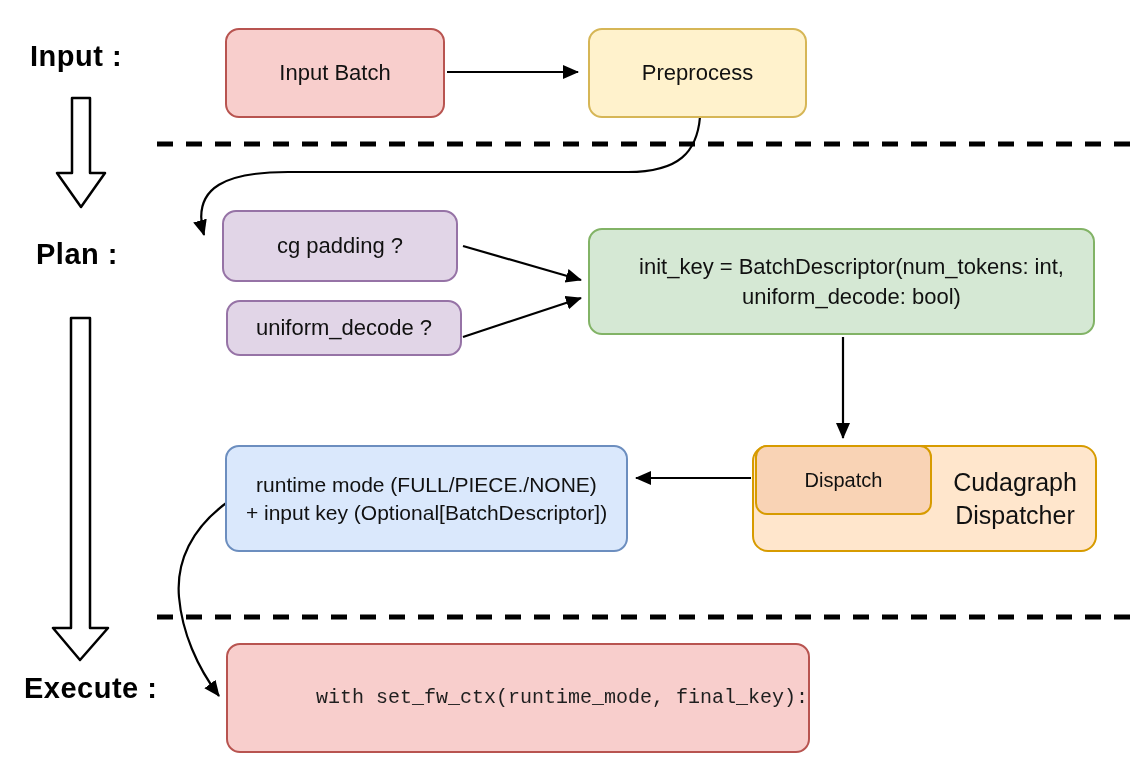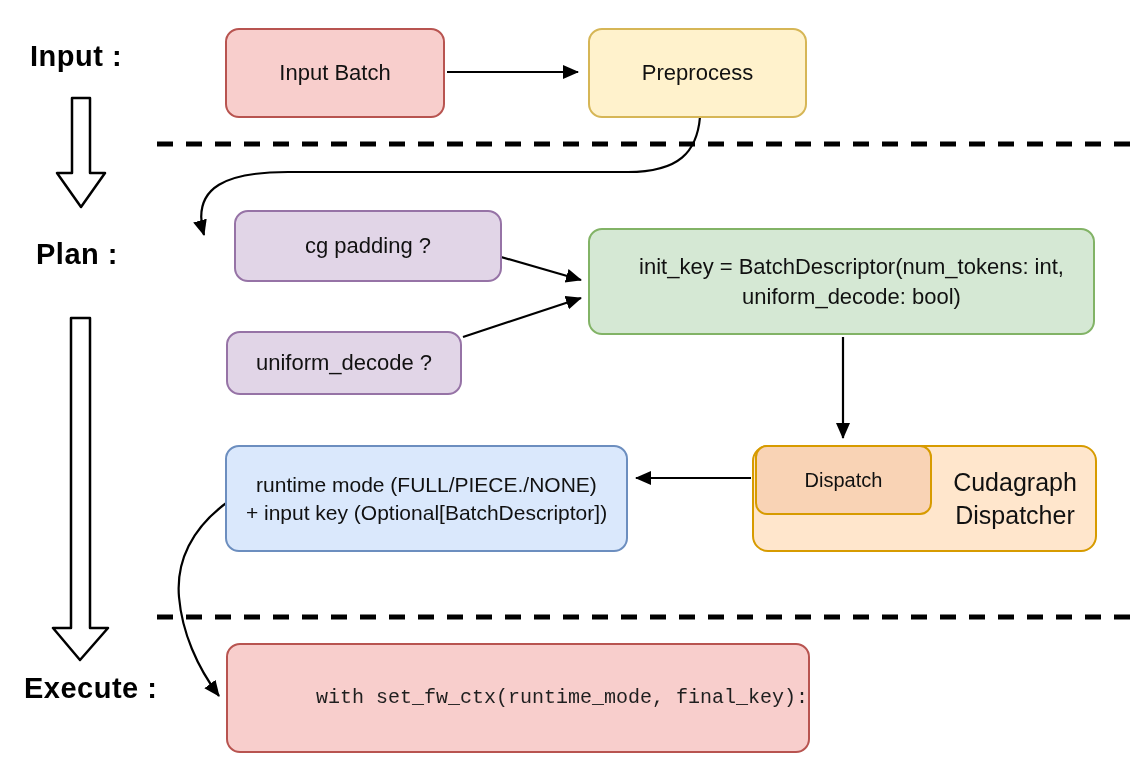--- a/index.html
+++ b/index.html
@@ -96,24 +96,24 @@
   <div class="section-label" style="left:36px;top:238px;">Plan :</div>
   <div class="section-label" style="left:24px;top:672px;">Execute :</div>
 
   <div class="node red fs22" style="left:225px;top:28px;width:220px;height:90px;">
     <span>Input Batch</span>
   </div>
   <div class="node yellow fs22" style="left:588px;top:28px;width:219px;height:90px;">
     <span>Preprocess</span>
   </div>
 
-  <div class="node purple fs22" style="left:234px;top:210px;width:268px;height:72px;">
+  <div class="node purple fs22" style="left:222px;top:210px;width:236px;height:72px;">
     <span>cg padding ?</span>
   </div>
-  <div class="node purple fs22" style="left:226px;top:300px;width:236px;height:64px;margin-top:31px;">
+  <div class="node purple fs22" style="left:226px;top:300px;width:236px;height:56px;">
     <span>uniform_decode ?</span>
   </div>
   <div class="node green fs22" style="left:588px;top:228px;width:507px;height:107px;padding-left:20px;">
     <div>init_key = BatchDescriptor(num_tokens: int,</div>
     <div>uniform_decode: bool)</div>
   </div>
 
   <div class="node blue fs21" style="left:225px;top:445px;width:403px;height:107px;">
     <div>runtime mode (FULL/PIECE./NONE)</div>
     <div>+ input key (Optional[BatchDescriptor])</div>

